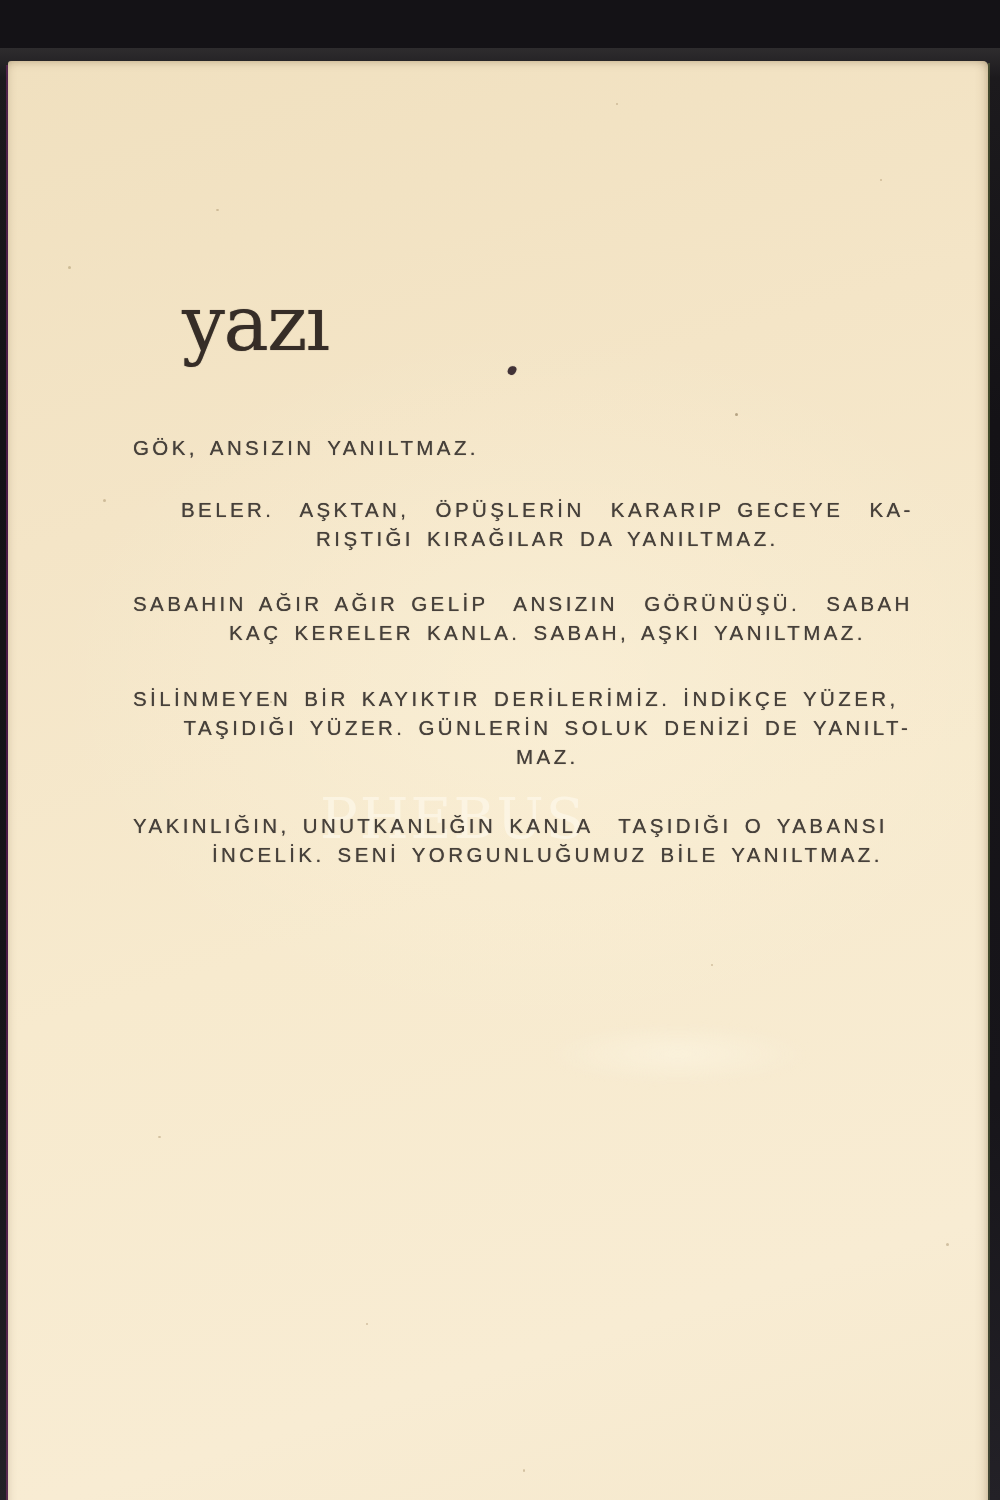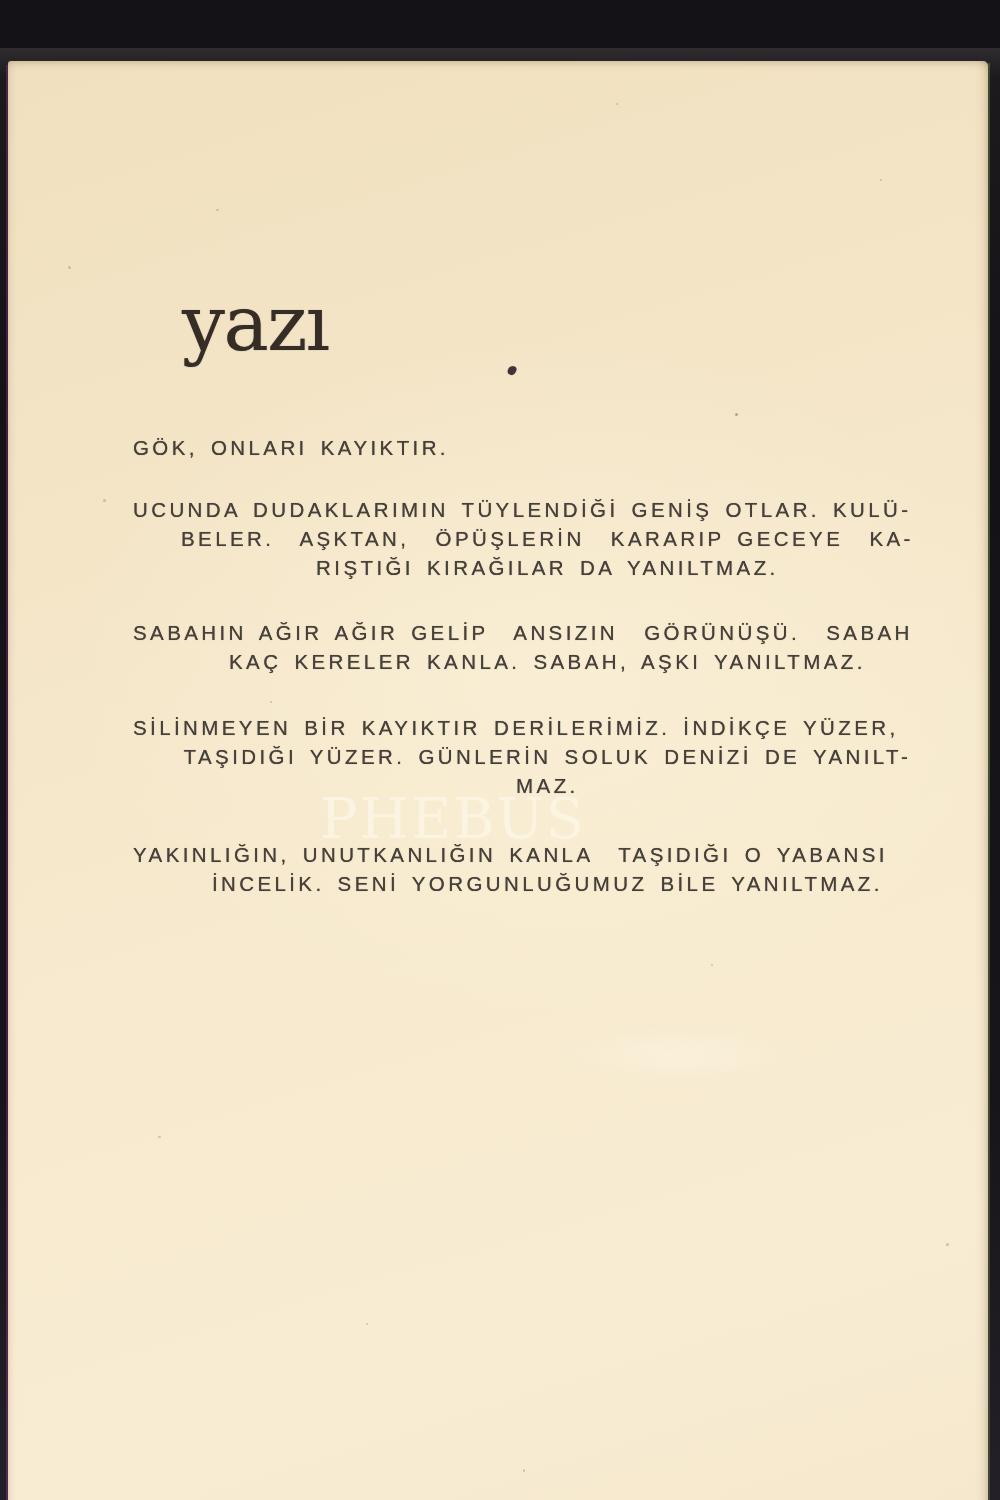--- a/index.html
+++ b/index.html
@@ -111,24 +111,23 @@
 
     <h1 class="title">yazı</h1>
 
     <div class="ink-dot"></div>
 
     <div class="watermark">PHEBUS</div>
     <div class="smudge"></div>
 
     <div class="poem">
       <p class="stanza">
-        <span class="line">GÖK, ONLARI KAYIKTIR.</span>
+        <span class="line">GÖK, ANSIZIN YANILTMAZ.</span>
       </p>
       <p class="stanza">
-        <span class="line">UCUNDA DUDAKLARIMIN TÜYLENDİĞİ GENİŞ OTLAR. KULÜ-</span>
         <span class="line cont">BELER.  AŞKTAN,  ÖPÜŞLERİN  KARARIP GECEYE  KA-</span>
         <span class="line cont">RIŞTIĞI KIRAĞILAR DA YANILTMAZ.</span>
       </p>
       <p class="stanza">
         <span class="line">SABAHIN AĞIR AĞIR GELİP  ANSIZIN  GÖRÜNÜŞÜ.  SABAH</span>
         <span class="line cont">KAÇ KERELER KANLA. SABAH, AŞKI YANILTMAZ.</span>
       </p>
       <p class="stanza">
         <span class="line">SİLİNMEYEN BİR KAYIKTIR DERİLERİMİZ. İNDİKÇE YÜZER,</span>
         <span class="line cont">TAŞIDIĞI YÜZER. GÜNLERİN SOLUK DENİZİ DE YANILT-</span>

